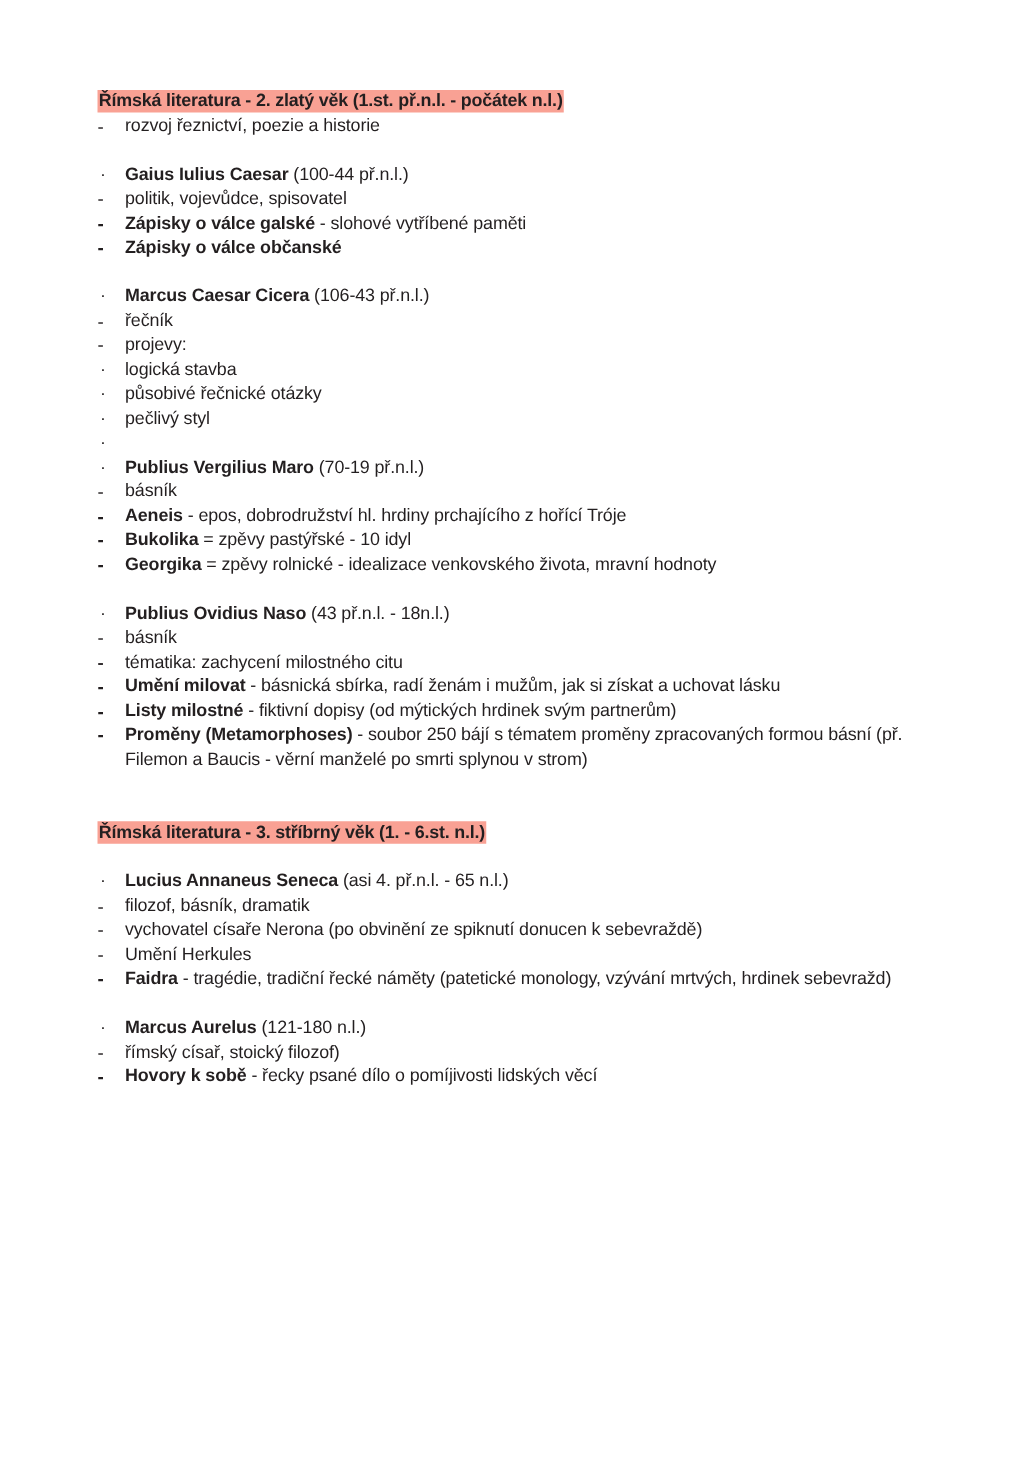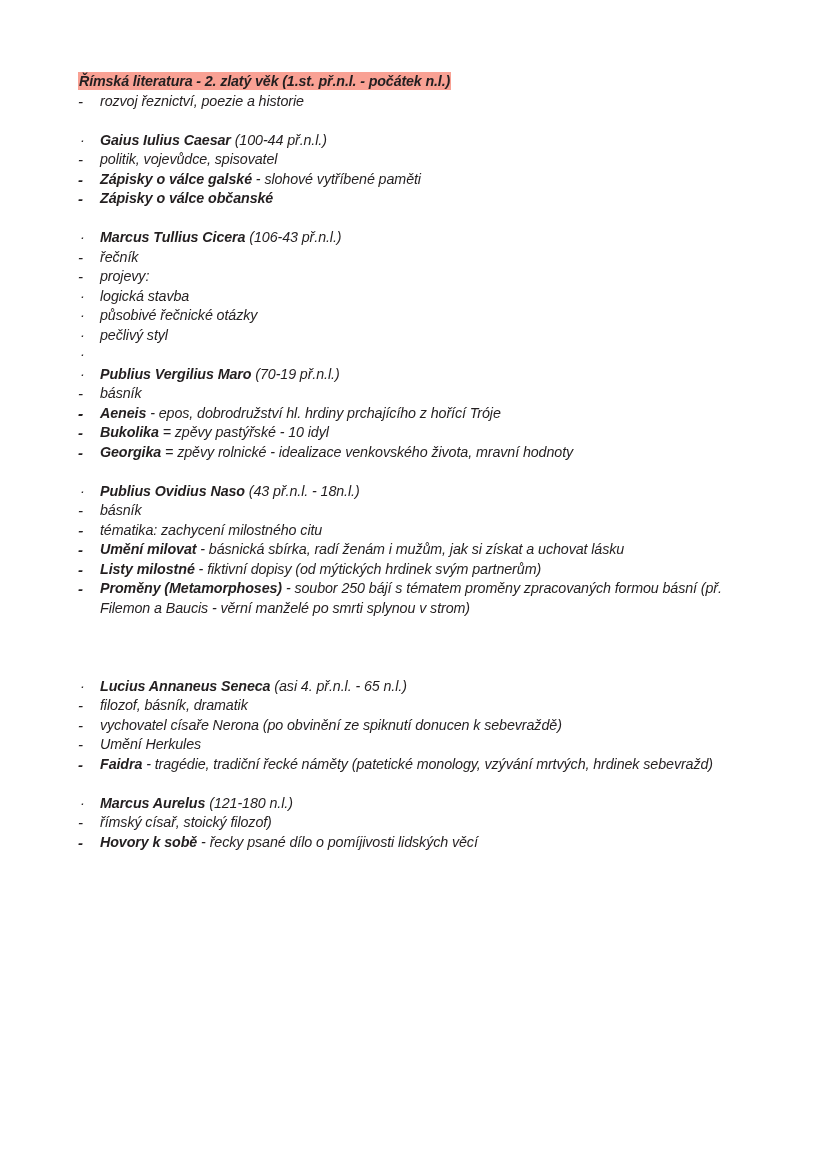--- a/index.html
+++ b/index.html
@@ -13,21 +13,20 @@
     font-family: "Liberation Sans", sans-serif;
     color: #231f20;
     -webkit-font-smoothing: antialiased;
   }
   #page {
     position: relative;
     width: 828px;
     height: 1171px;
     background: #ffffff;
     overflow: hidden;
-    font-style: italic;
   }
   .doc {
     position: absolute;
     left: 78px;
     top: 72px;
     width: 690px;
   }
   .section {
     margin-bottom: 0;
   }
@@ -101,21 +100,21 @@
         </ul>
         <div class="spacer"></div>
         <ul class="items">
           <li class="item dot"><span class="marker">·</span><span class="b">Gaius Iulius Caesar</span><span> (100-44 př.n.l.)</span></li>
           <li class="item dash"><span class="marker">-</span><span> politik, vojevůdce, spisovatel</span></li>
           <li class="item dash bold-marker"><span class="marker">-</span><span class="b">Zápisky o válce galské</span><span> - slohové vytříbené paměti</span></li>
           <li class="item dash bold-marker"><span class="marker">-</span><span class="b">Zápisky o válce občanské</span></li>
         </ul>
         <div class="spacer"></div>
         <ul class="items">
-          <li class="item dot"><span class="marker">·</span><span class="b">Marcus Tullius Cicera</span><span> (106-43 př.n.l.)</span></li>
+          <li class="item dot"><span class="marker">·</span><span class="b">Marcus Caesar Cicera</span><span> (106-43 př.n.l.)</span></li>
           <li class="item dash"><span class="marker">-</span><span> řečník</span></li>
           <li class="item dash"><span class="marker">-</span><span>  projevy:</span></li>
           <li class="item dot"><span class="marker">·</span><span> logická stavba</span></li>
           <li class="item dot"><span class="marker">·</span><span> působivé řečnické otázky</span></li>
           <li class="item dot"><span class="marker">·</span><span> pečlivý styl</span></li>
           <li class="item dot"><span class="marker">·</span></li>
         </ul>
         <div class="spacer"></div>
         <ul class="items">
           <li class="item dot"><span class="marker">·</span><span class="b">Publius Vergilius Maro</span><span> (70-19 př.n.l.)</span></li>
@@ -131,20 +130,21 @@
           <li class="item dash"><span class="marker">-</span><span> básník</span></li>
           <li class="item dash"><span class="marker">-</span></li>
           <li class="item dash"><span class="marker">-</span><span> tématika: zachycení milostného citu</span></li>
           <li class="item dash bold-marker"><span class="marker">-</span><span class="b">Umění milovat</span><span> - básnická sbírka, radí ženám i mužům, jak si získat a uchovat lásku</span></li>
           <li class="item dash bold-marker"><span class="marker">-</span><span class="b">Listy milostné</span><span> - fiktivní dopisy (od mýtických hrdinek svým partnerům)</span></li>
           <li class="item dash bold-marker"><span class="marker">-</span><span class="b">Proměny (Metamorphoses)</span><span> - soubor 250 bájí s tématem proměny zpracovaných formou básní (př. Filemon a Baucis - věrní manželé po smrti splynou v strom)</span></li>
         </ul>
       </div>
       <div class="spacer big"></div>
       <div class="section">
+        <div class="heading"><span class="hl">Římská literatura - 3. stříbrný věk (1. - 6.st. n.l.)</span></div>
         <div class="spacer"></div>
         <ul class="items">
           <li class="item dot"><span class="marker">·</span><span class="b">Lucius Annaneus Seneca</span><span> (asi 4. př.n.l. - 65 n.l.)</span></li>
           <li class="item dash"><span class="marker">-</span><span> filozof, básník, dramatik</span></li>
           <li class="item dash"><span class="marker">-</span><span> vychovatel císaře Nerona (po obvinění ze spiknutí donucen k sebevraždě)</span></li>
           <li class="item dash"><span class="marker">-</span><span> Umění Herkules</span></li>
           <li class="item dash bold-marker"><span class="marker">-</span><span class="b">Faidra</span><span> - tragédie, tradiční řecké náměty (patetické monology, vzývání mrtvých, hrdinek sebevražd)</span></li>
         </ul>
         <div class="spacer"></div>
         <ul class="items">

